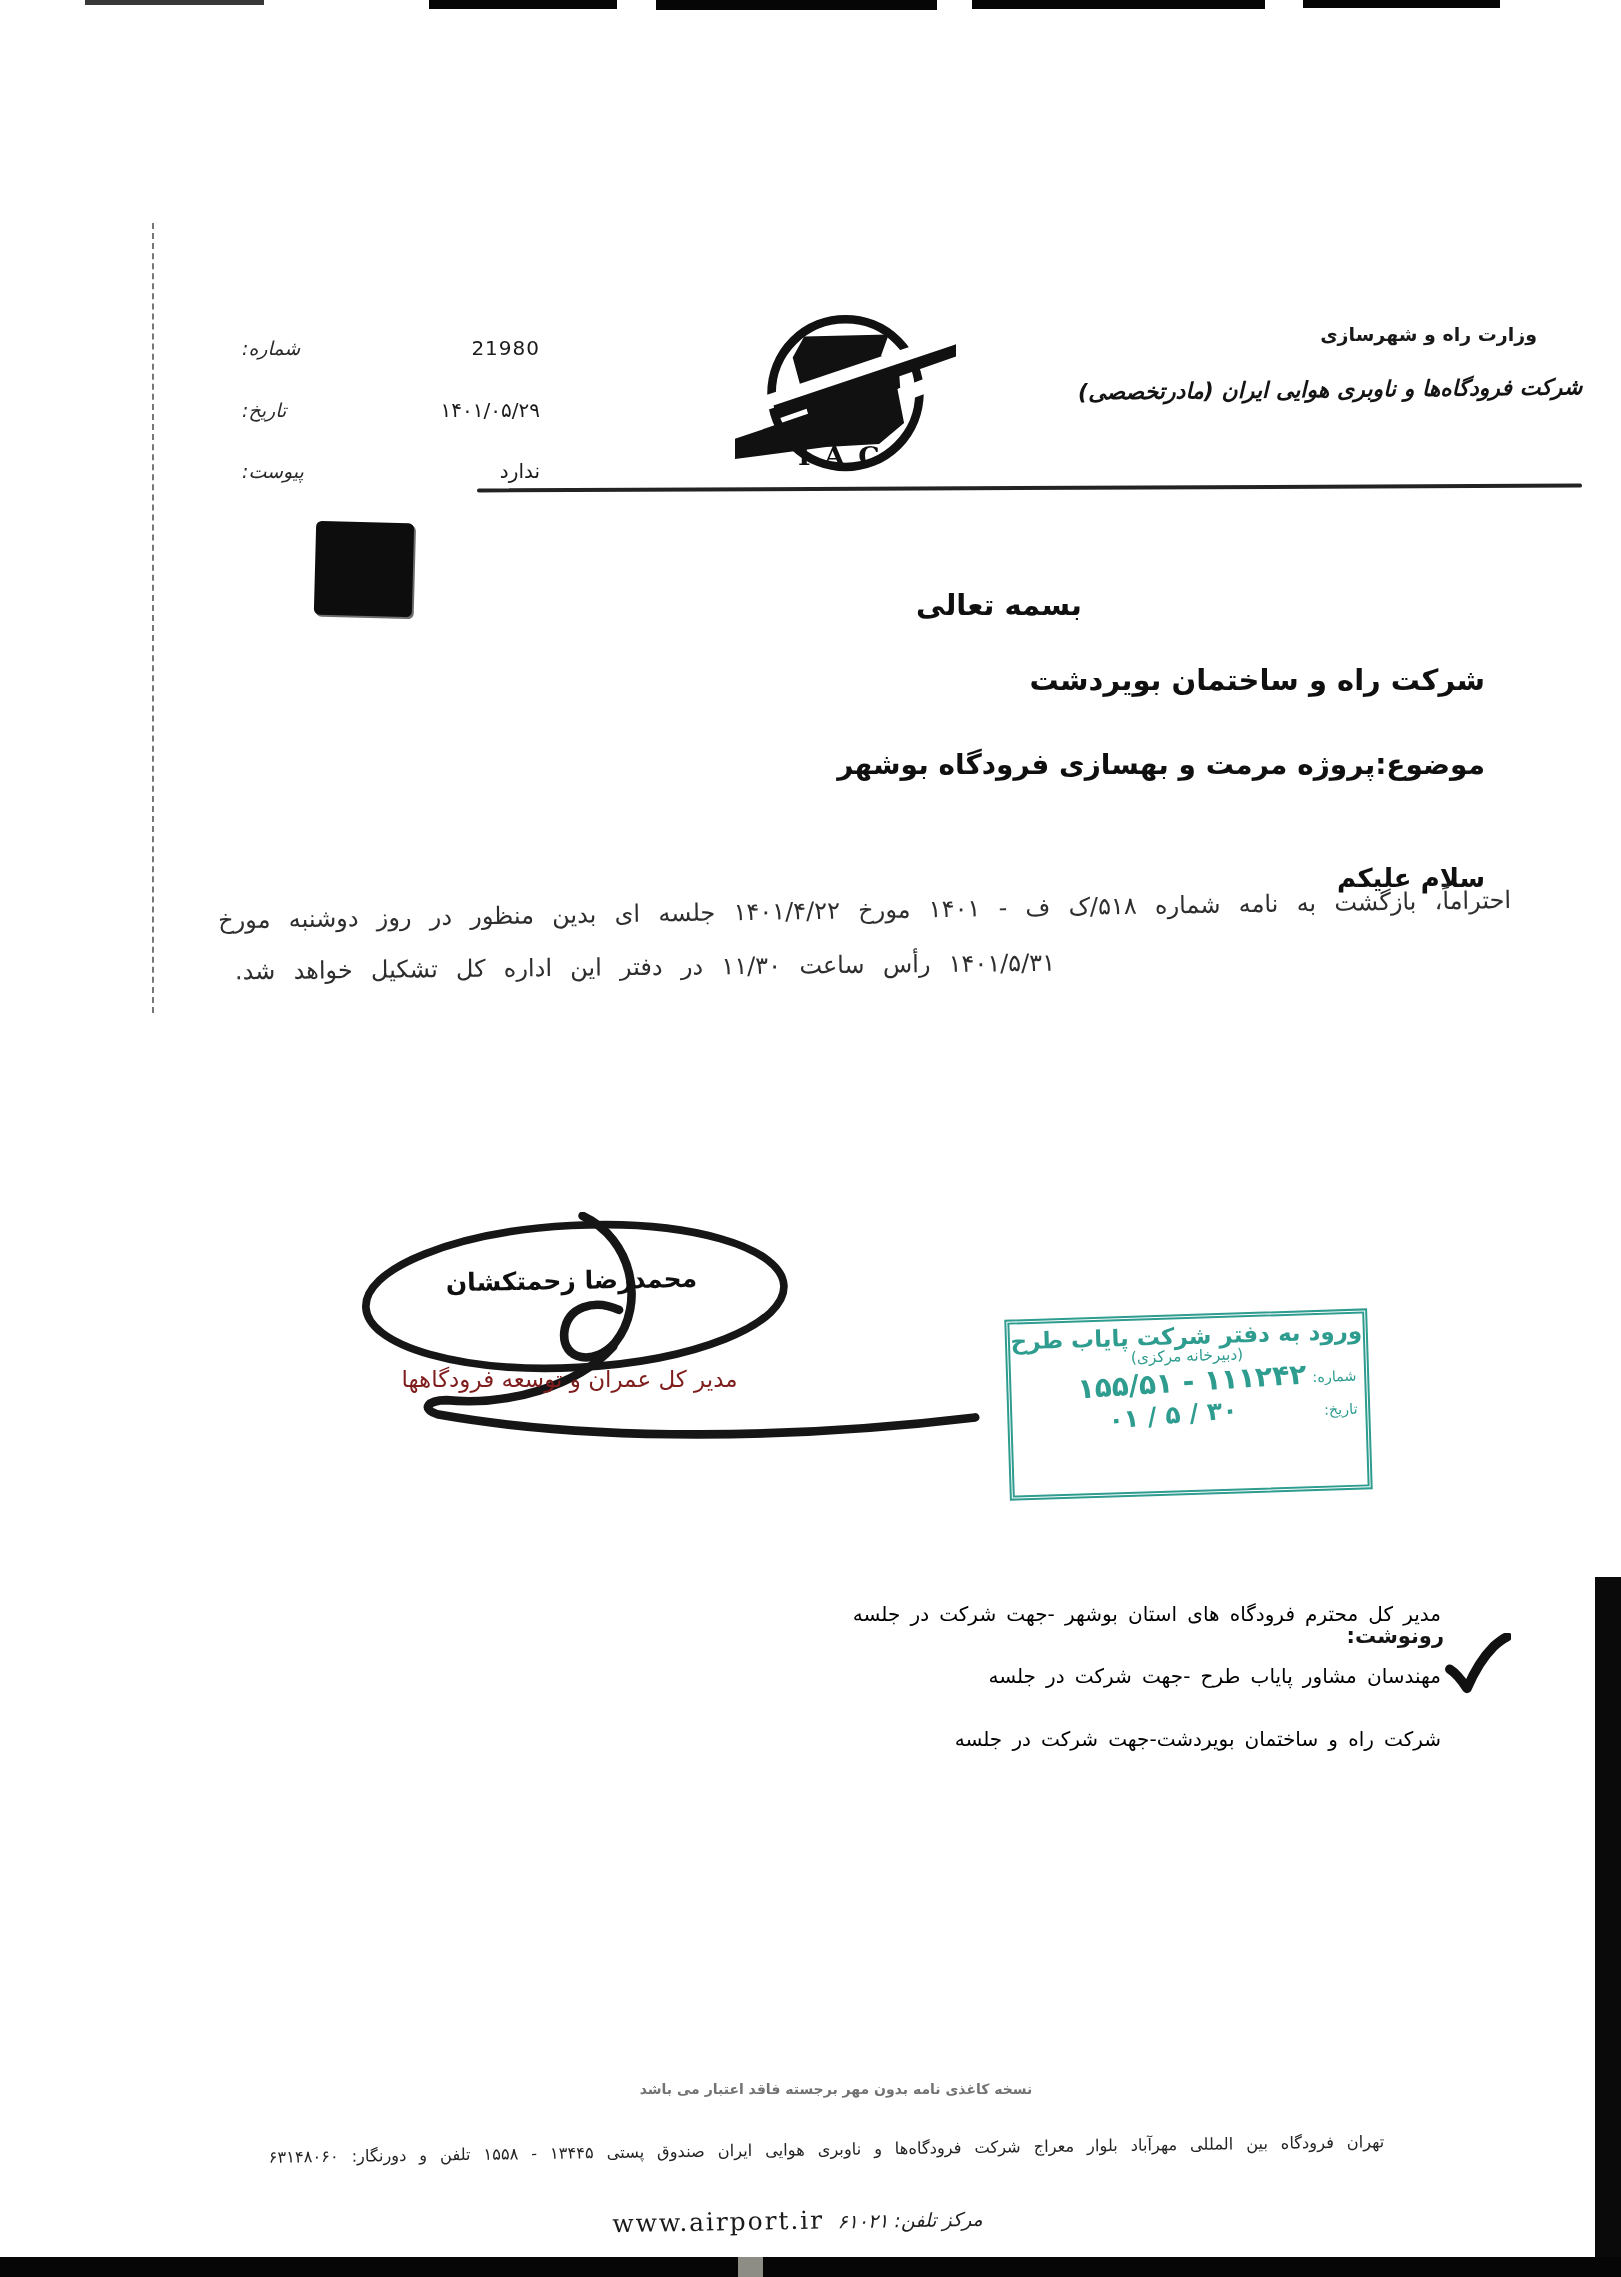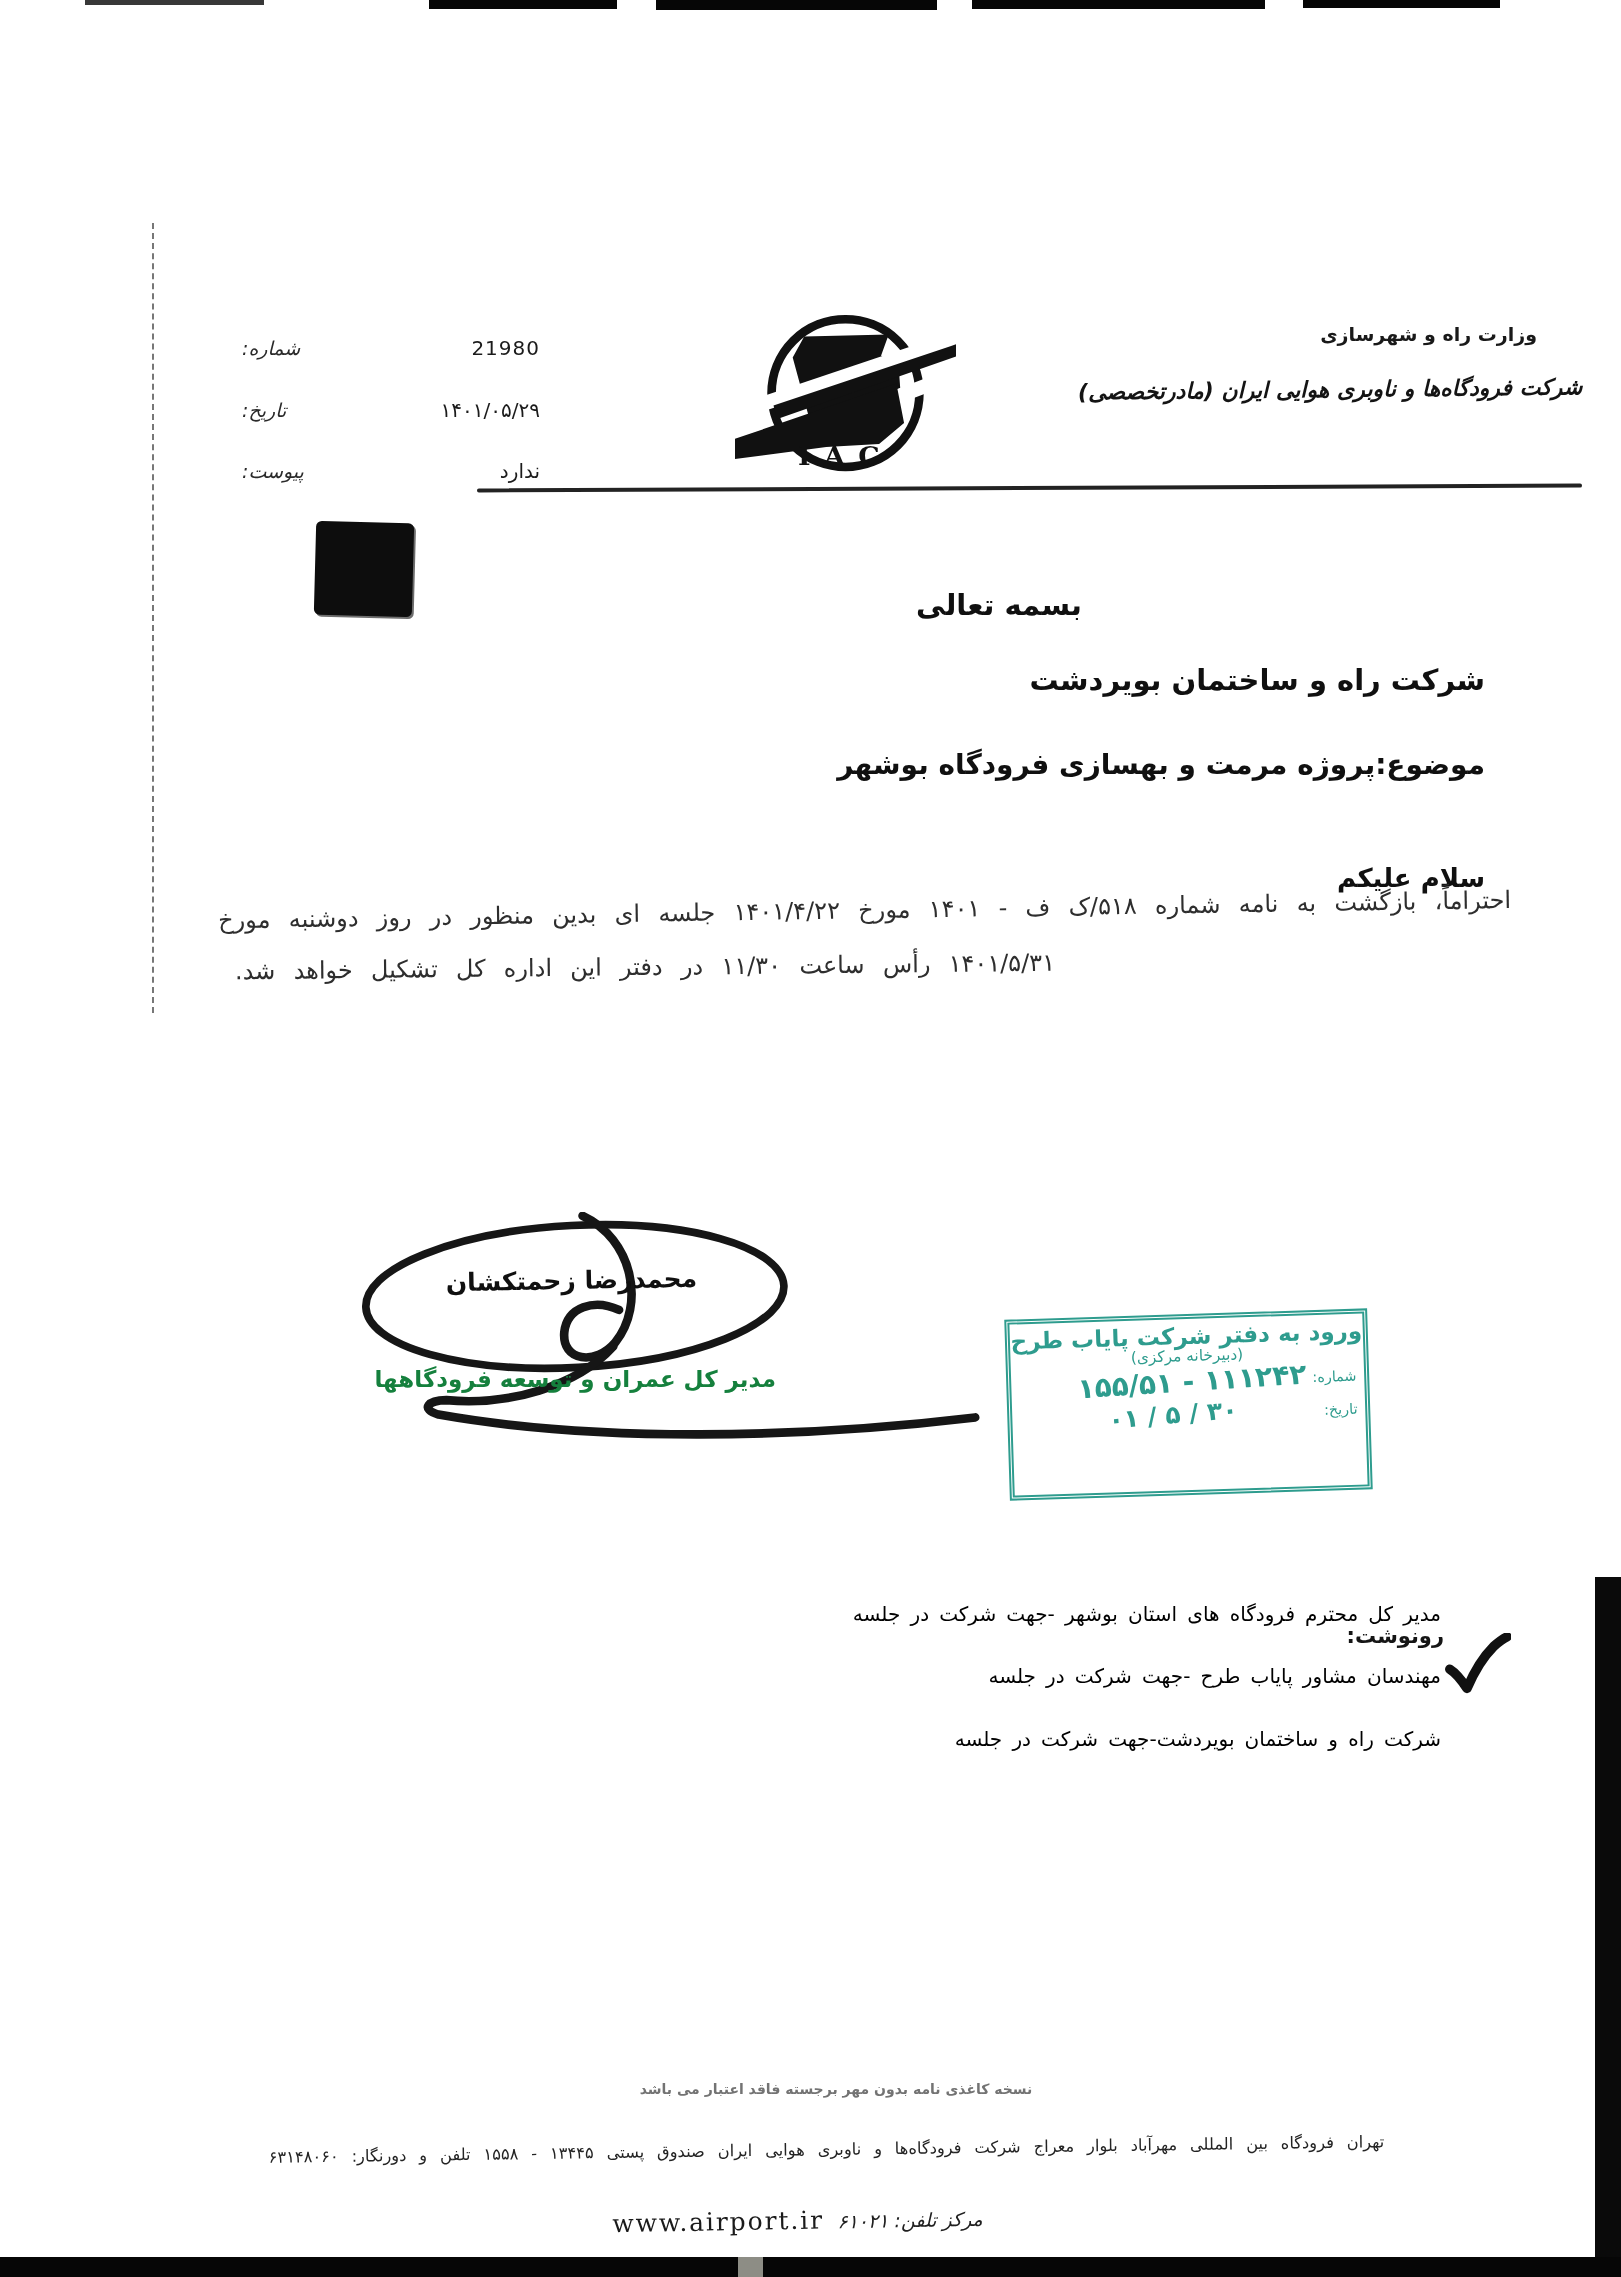--- a/index.html
+++ b/index.html
@@ -30,22 +30,22 @@
     font-style:italic;color:#141414;transform:rotate(-.6deg);}
   .scribble{position:absolute;left:315px;top:522px;width:98px;height:94px;background:#0d0d0d;
     border-radius:5.8px;transform:rotate(1.5deg);box-shadow:1.9px 1.9px 0 rgba(13,13,13,.6);}
   .bismillah{position:absolute;left:903px;top:588px;width:192px;text-align:center;
     font-size:29px;font-weight:bold;color:#101010;}
   .h-line{position:absolute;font-weight:bold;color:#101010;}
   .body-line{position:absolute;font-size:24px;color:#2e2e2e;word-spacing:10.6px;}
   
   .sig-name{position:absolute;left:413px;top:1266px;width:317px;text-align:center;
     font-size:25px;font-weight:bold;color:#101010;transform:rotate(-1deg);}
-  .sig-title{position:absolute;left:363px;top:1366px;width:413px;text-align:right;
-    font-size:23px;font-weight:bold;color:#15803d;}
+  .sig-title{position:absolute;left:363px;top:1366px;width:413px;text-align:center;
+    font-size:23px;font-weight:normal;color:#7f1d1d;}
   
   .stamp{position:absolute;left:1007px;top:1314px;width:363px;height:181px;
     border:5.8px double var(--stamp,#2e9c8e);transform:rotate(-1.8deg);box-sizing:border-box;
     color:var(--stamp,#2e9c8e);}
   .stamp .t1{font-size:23px;font-weight:bold;text-align:center;margin-top:3.8px;}
   .stamp .t2{font-size:15.4px;text-align:center;margin-top:-1.9px;}
   .stamp-row{display:flex;direction:rtl;align-items:center;padding:0 7.7px;}
   .stamp-row .lbl{font-size:14.4px;flex:0 0 auto;}
   .stamp-num{font-size:28px;font-weight:bold;letter-spacing:1.9px;transform:rotate(-2deg);
     margin-right:5.8px;}

